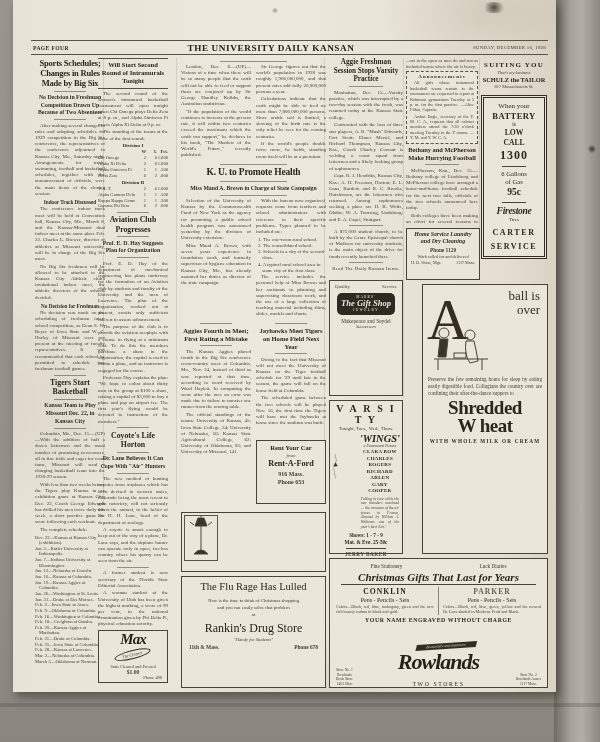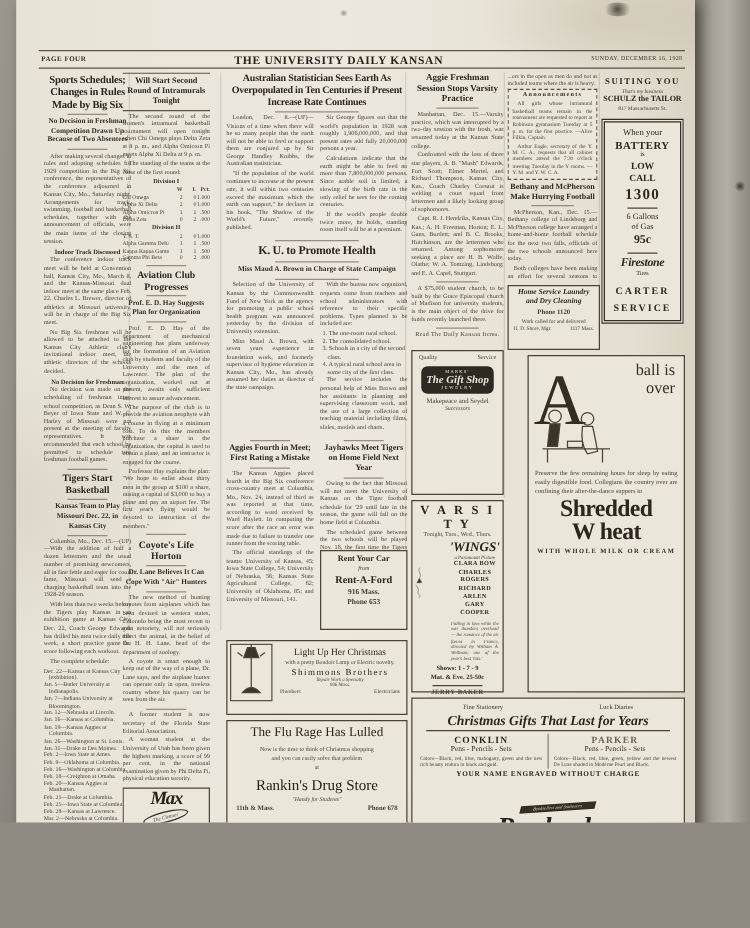--- a/index.html
+++ b/index.html
@@ -1,17 +1,17 @@
 <!DOCTYPE html>
 <html><head>
 <meta charset="utf-8">
 <style>
   * { margin:0; padding:0; box-sizing:border-box; }
   html,body { width:600px; height:742px; background:#8f8b83; overflow:hidden; }
-  #stage { position:relative; width:600px; height:658px; overflow:hidden;
+  #stage { position:relative; width:600px; height:742px; overflow:hidden;
            font-family:"Liberation Serif","DejaVu Serif",serif; color:#464135;
            background:linear-gradient(180deg,#9a968e 0%,#949088 70%,#8a867e 100%); }
   .backdrop-right { position:absolute; right:0; top:0; width:46px; height:742px;
      background:linear-gradient(90deg,#6f6b62 0%,#a5a199 35%,#b3afa7 60%,#8d8981 100%); }
   .crease { position:absolute; left:0; right:0; top:703px; height:4px; background:rgba(55,50,43,.22); }
   .page { position:absolute; left:13px; top:0; width:543px; height:692px;
      background:
        radial-gradient(ellipse 180px 90px at 88% 2%, rgba(115,95,65,.16), transparent 60%),
        radial-gradient(ellipse 260px 190px at -4% 58%, rgba(110,95,70,.10), transparent 60%),
        radial-gradient(ellipse 240px 130px at 55% 101%, rgba(112,98,72,.14), transparent 60%),
@@ -305,21 +305,20 @@
       <div class="adbox maxad">
         <div class="maxname">Max</div>
         <div><span class="maxoval">The Cleaner</span></div>
         <div class="maxl">Suits Cleaned and Pressed</div>
         <div class="maxp">$1.00</div>
         <div class="maxph">Phone 498</div>
       </div>
     </div>
 
     <div class="col" id="g34">
-      <h1 class="hl" style="font-size:8px;">Australian Statistician Sees Earth As Overpopulated in Ten Centuries if Present Increase Rate Continues</h1>
       <div class="divider"></div>
       <div class="twocol">
         <div>
             <p class="bp">London, Dec. 8.—(UP)—Visions of a time when there will be so many people that the earth will not be able to feed or support them are conjured up by Sir George Handley Knibbs, the Australian statistician.</p>
             <p class="bp">"If the population of the world continues to increase at the present rate, it will within two centuries exceed the maximum which the earth can support," he declares in his book, "The Shadow of the World's Future," recently published.</p>
           </div>
         <div>
             <p class="bp">Sir George figures out that the world's population in 1928 was roughly 1,906,000,000, and that present rates add fully 20,000,000 persons a year.</p>
             <p class="bp">Calculations indicate that the earth might be able to feed no more than 7,800,000,000 persons. Since arable soil is limited, a slowing of the birth rate is the only relief he sees for the coming centuries.</p>
             <p class="bp">If the world's people double twice more, he holds, standing room itself will be at a premium.</p>
@@ -382,31 +381,20 @@
           <svg width="26" height="44" viewBox="0 0 26 44">
             <g stroke="#4a4436" fill="none" stroke-width="1">
               <path d="M7 10 L19 10 L16 2 L10 2 Z" fill="#3a352b"></path>
               <line x1="13" y1="10" x2="13" y2="34"></line>
               <path d="M6 38 Q13 30 20 38 Z" fill="#3a352b"></path>
               <line x1="2" y1="6" x2="6" y2="9"></line>
                 <line x1="24" y1="6" x2="20" y2="9"></line>
               <line x1="13" y1="0" x2="13" y2="1.5"></line>
             </g>
           </svg>
-        </div>
-        <div style="flex:1;">
-          <div class="t1">Light Up Her Christmas</div>
-          <div class="t2">with a pretty Boudoir Lamp or Electric novelty.</div>
-          <div class="t3">Shimmons  Brothers</div>
-          <div class="t4">Repair Work a Specialty</div>
-          <div class="t4">936 Mass.</div>
-          <div class="shimrow">
-            <span>Plumbers</span>
-            <span>Electricians</span>
-          </div>
         </div>
       </div>
     </div>
 
     <div class="adbox rank abs" style="left:168px;top:574px;width:145px;height:112px;">
       <div class="t1">The Flu Rage Has Lulled</div>
       <div class="t2">Now is the time to think of Christmas shopping</div>
       <div class="t2">and you can easily solve that problem</div>
       <div class="t2">at</div>
       <div class="t3">Rankin's Drug Store</div>

